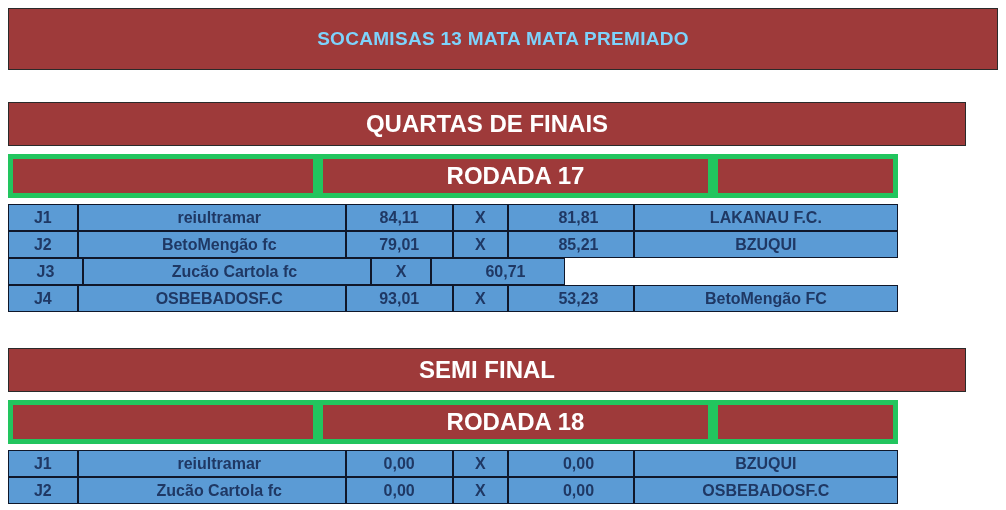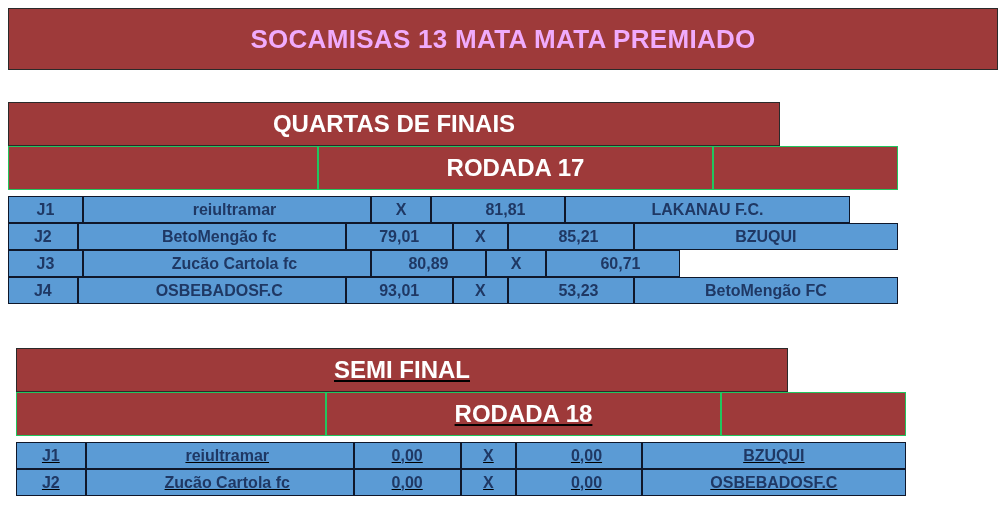--- a/index.html
+++ b/index.html
@@ -28,22 +28,22 @@
     top: 8px;
     width: 990px;
     height: 62px;
     background: #9e3a3a;
     border: 1px solid #2a2a2a;
     display: flex;
     align-items: center;
     justify-content: center;
   }
   .title-text {
-    color: #f0abfc;
-    font-size: 26px;
+    color: #7dd3fc;
+    font-size: 19px;
     font-weight: bold;
     letter-spacing: 0.3px;
   }
   .section-header {
     background: #9e3a3a;
     border: 1px solid #2a2a2a;
     display: flex;
     align-items: center;
     justify-content: center;
     box-sizing: border-box;
@@ -52,25 +52,26 @@
     color: #ffffff;
     font-size: 24px;
     font-weight: bold;
   }
   .round-row {
     display: flex;
     box-sizing: border-box;
   }
   .round-cell {
     background: #9e3a3a;
-    border: 1px solid #22c55e;
-    box-sizing: border-box;
-    display: flex;
-    align-items: center;
-    justify-content: center;
+    border: 5px solid #22c55e;
+    box-sizing: border-box;
+    display: flex;
+    align-items: center;
+    justify-content: center;
+    margin-top: 8px;
   }
   .round-cell.blank {
   }
   .round-cell .round-text {
     color: #ffffff;
     font-size: 24px;
     font-weight: bold;
   }
   .match-row {
     display: flex;
@@ -92,23 +93,23 @@
   }
   .c-j      { width: 75px; }
   .c-team1  { width: 288px; padding-left: 15px; }
   .c-score1 { width: 115px; }
   .c-x      { width: 60px; }
   .c-score2 { width: 134px; padding-left: 15px; }
   .c-team2  { width: 285px; }
 
   
   #quartas-section { position: absolute; left: 8px; top: 102px; width: 890px; }
-  #semi-section    { position: absolute; left: 16px; top: 348px; width: 890px; text-decoration: underline; }
-
-  .sec-hdr-main { width: 772px; height: 44px; }
+  #semi-section    { position: absolute; left: 8px; top: 348px; width: 890px; }
+
+  .sec-hdr-main { width: 958px; height: 44px; }
   .rnd-main     { width: 890px; }
   .rnd-c1 { width: 310px; height: 44px; }
   .rnd-c2 { width: 395px; height: 44px; }
   .rnd-c3 { width: 185px; height: 44px; }
 
   .rows-wrap { margin-top: 6px; }
 </style>
 </head>
 <body>
 
@@ -126,36 +127,36 @@
       <div class="round-cell rnd-c1 blank"></div>
       <div class="round-cell rnd-c2">
         <span class="round-text">RODADA 17</span>
       </div>
       <div class="round-cell rnd-c3 blank"></div>
     </div>
     <div class="rows-wrap">
       <div class="match-row">
         <div class="cell c-j">J1</div>
         <div class="cell c-team1">reiultramar</div>
+        <div class="cell c-score1">84,11</div>
         <div class="cell c-x">X</div>
         <div class="cell c-score2">81,81</div>
         <div class="cell c-team2">LAKANAU F.C.</div>
       </div>
       <div class="match-row">
         <div class="cell c-j">J2</div>
         <div class="cell c-team1">BetoMengão fc</div>
         <div class="cell c-score1">79,01</div>
         <div class="cell c-x">X</div>
         <div class="cell c-score2">85,21</div>
         <div class="cell c-team2">BZUQUI</div>
       </div>
       <div class="match-row">
         <div class="cell c-j">J3</div>
         <div class="cell c-team1">Zucão Cartola fc</div>
-        <div class="cell c-score1">80,89</div>
         <div class="cell c-x">X</div>
         <div class="cell c-score2">60,71</div>
       </div>
       <div class="match-row">
         <div class="cell c-j">J4</div>
         <div class="cell c-team1">OSBEBADOSF.C</div>
         <div class="cell c-score1">93,01</div>
         <div class="cell c-x">X</div>
         <div class="cell c-score2">53,23</div>
         <div class="cell c-team2">BetoMengão FC</div>

